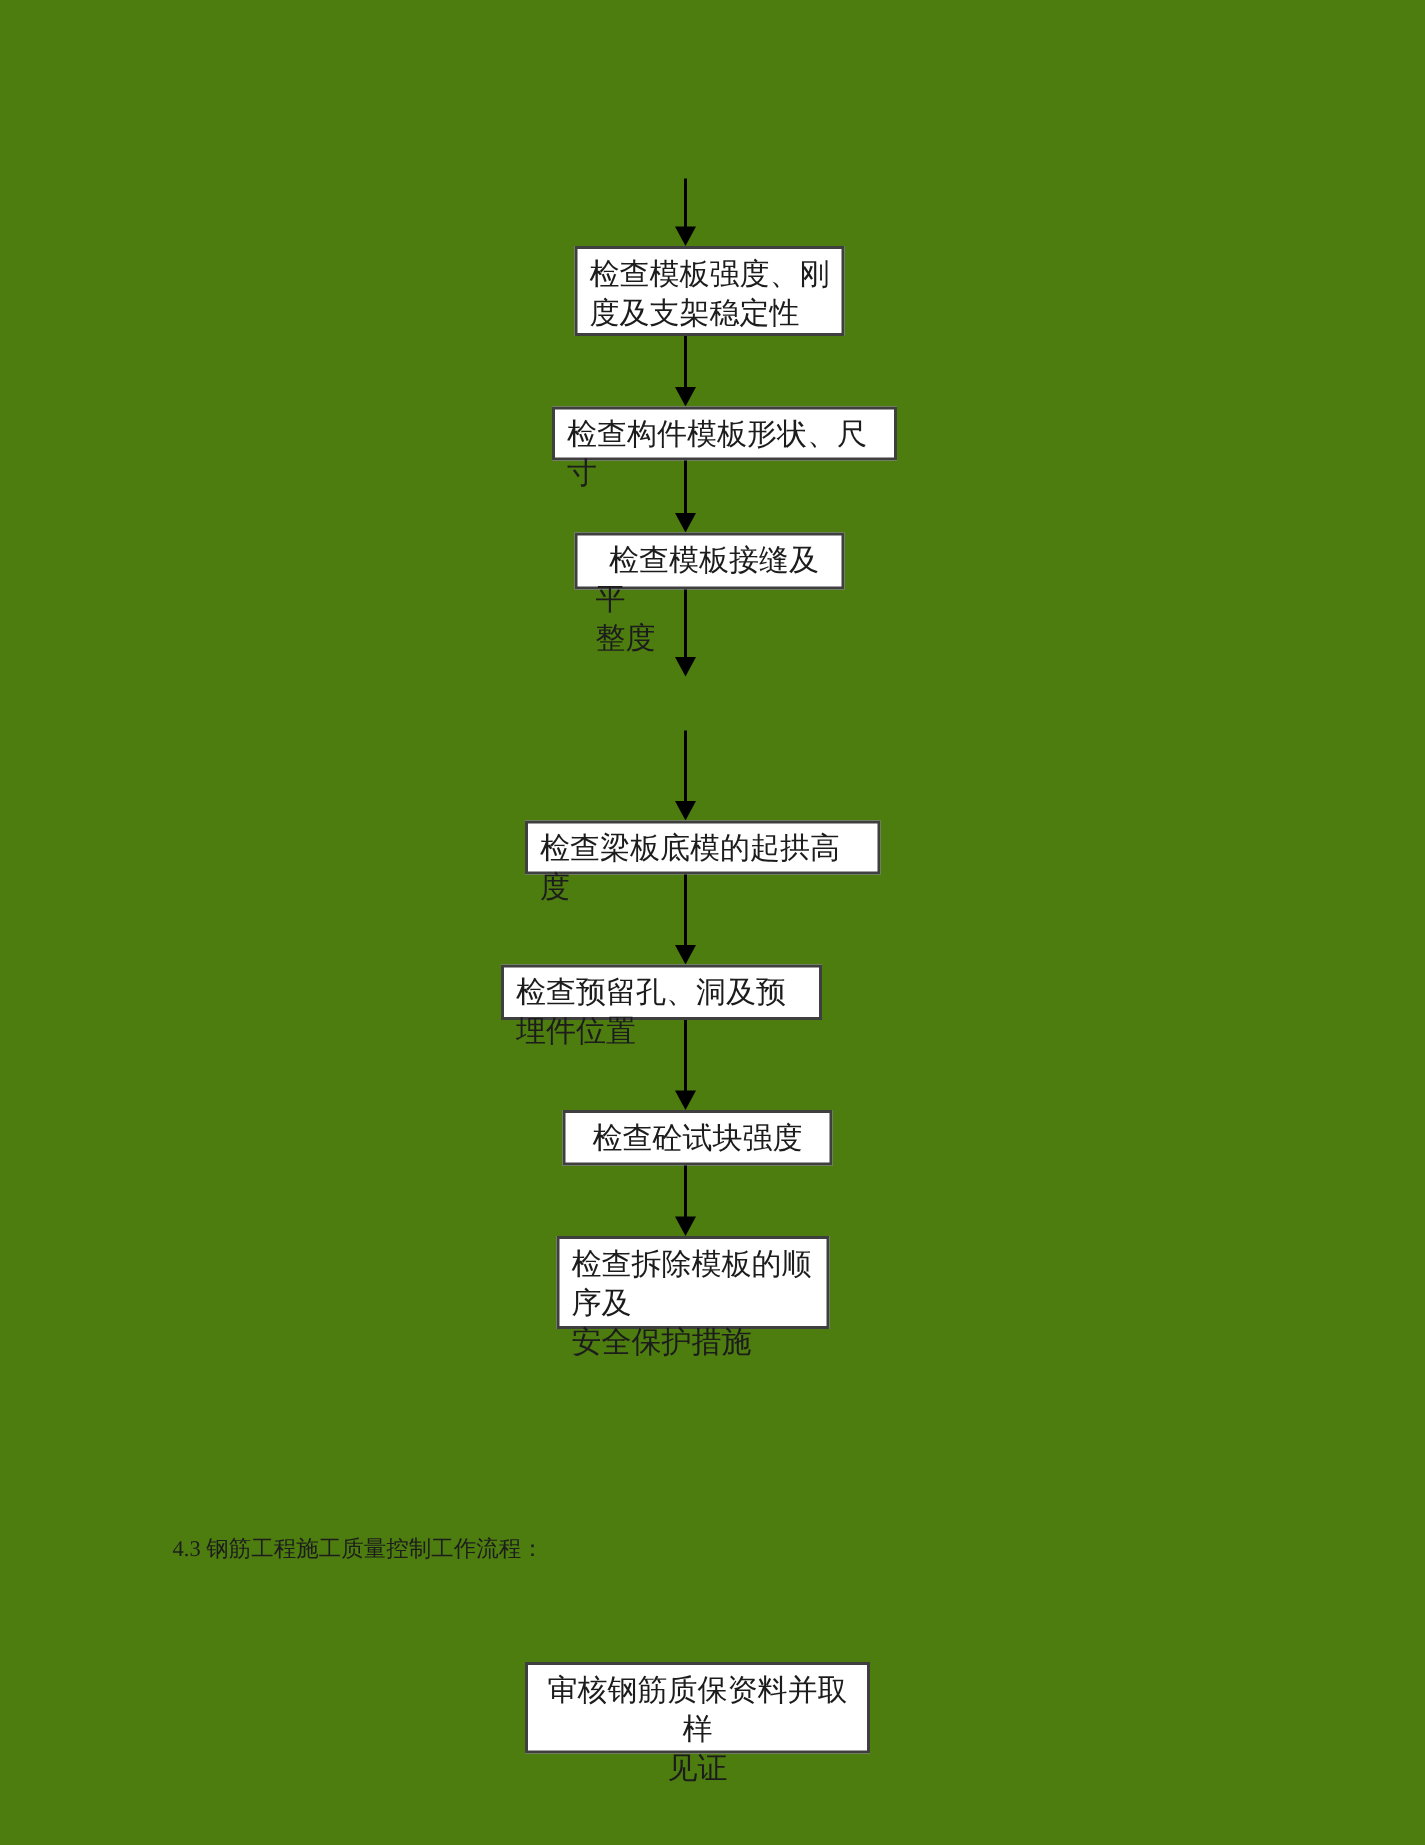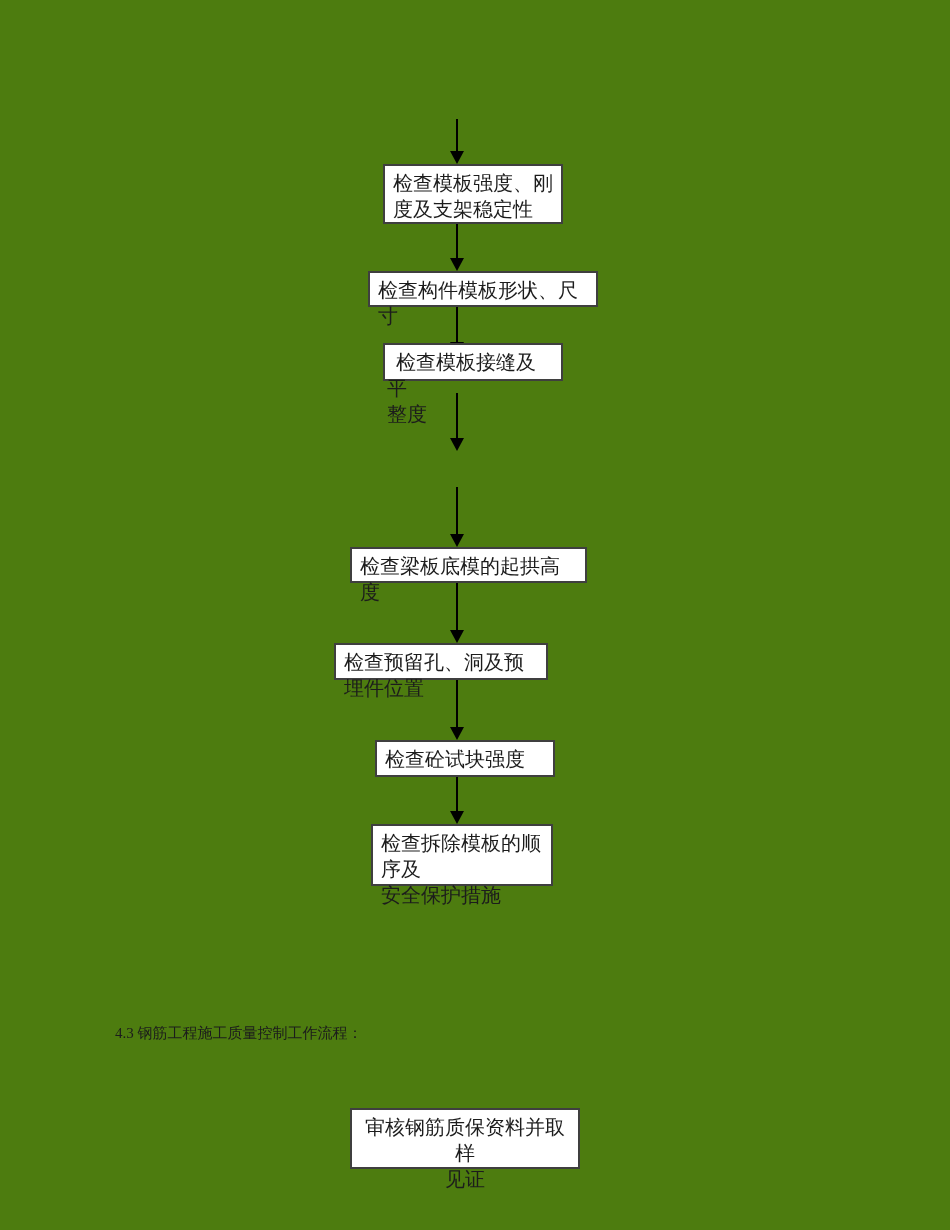--- a/index.html
+++ b/index.html
@@ -23,25 +23,25 @@
     background: #ffffff;
     font-size: 20px;
     line-height: 26px;
     padding: 4px 8px;
     white-space: pre-line;
     overflow: visible;
   }
   
   .b1 { left: 383px; top: 164px; width: 180px; height: 60px; }
   .b2 { left: 358px; top: 271px; width: 230px; height: 36px; margin-left: 10px; }
-  .b3 { left: 383px; top: 343px; width: 180px; height: 38px; padding-left: 2px; text-indent: 9px; }
+  .b3 { left: 383px; top: 355px; width: 180px; height: 38px; padding-left: 12px; text-indent: 9px; }
   .b4 { left: 350px; top: 451px; width: 237px; height: 36px; }
   .b5 { left: 350px; top: 547px; width: 237px; height: 36px; }
   .b6 { left: 334px; top: 643px; width: 214px; height: 37px; }
-  .b7 { left: 375px; top: 740px; width: 180px; height: 37px; }
+  .b7 { left: 375px; top: 740px; width: 180px; height: 37px; text-align: center; }
   .b8 { left: 371px; top: 824px; width: 182px; height: 62px; }
   .b9 { left: 350px; top: 1096px; width: 230px; height: 61px; text-align: center; margin-top: 12px; }
 
   
   .arrow {
     position: absolute;
     left: 450px;
     width: 14px;
   }
   .arrow::before {

